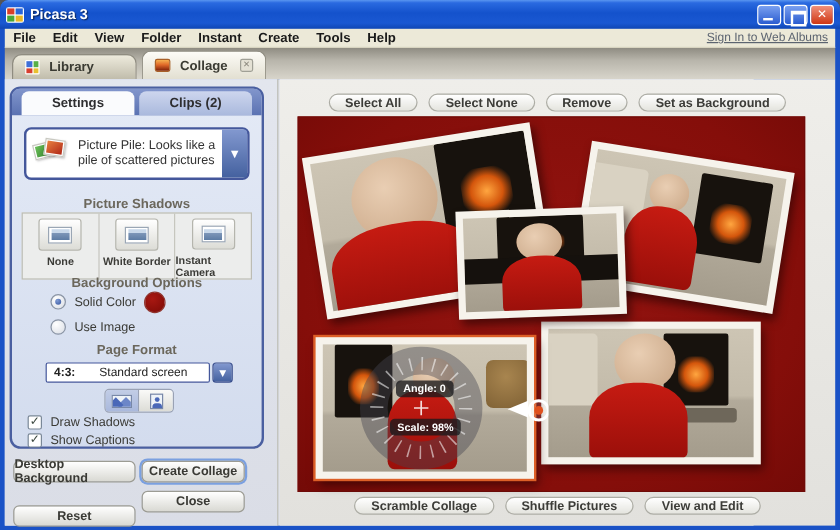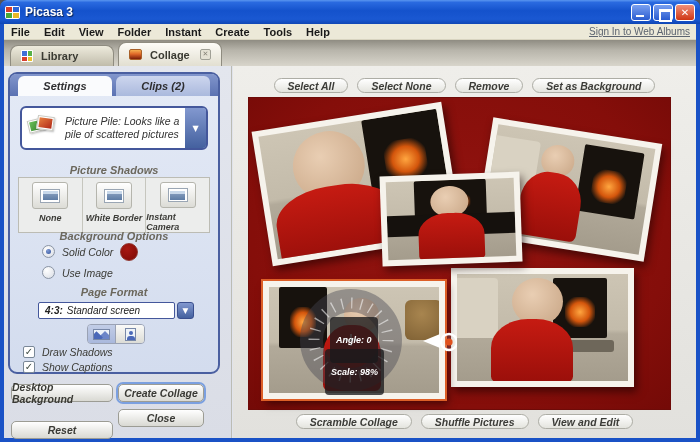--- a/index.html
+++ b/index.html
@@ -48,21 +48,21 @@
     grid-template-columns:1fr 1fr; grid-template-rows:1fr 1fr; gap:1px; padding:1px; border-radius:1px; }
   .lib-icon i:nth-child(1){background:#3f6fd8;} .lib-icon i:nth-child(2){background:#58b048;}
   .lib-icon i:nth-child(3){background:#d83f2f;} .lib-icon i:nth-child(4){background:#e8c030;}
   .col-icon { width:13px; height:11px; border-radius:2px;
     background:linear-gradient(180deg,#f5b050 0%,#e06828 45%,#7a1e08 100%); border:1px solid #a86028; }
   .tab-close { margin-left:auto; width:11px; height:11px; border:1px solid #a0a096; border-radius:2px;
     background:#e4e1d4; color:#88857a; font-size:7px; line-height:9px; text-align:center;
     font-family:"DejaVu Sans",sans-serif; font-weight:normal; }
 
   
-  .content { position:absolute; left:4px; top:66px; width:624px; height:372px; background:#e0e3eb;font-style:italic; }
+  .content { position:absolute; left:4px; top:66px; width:624px; height:372px; background:#e0e3eb; }
   .sidebar { position:absolute; left:0; top:0; width:228px; height:372px;
     background:linear-gradient(180deg,#e3e6ee,#dadde6); border-right:1px solid #bcbcb4; }
 
   .panel { position:absolute; left:4px; top:6px; width:212px; height:302px;
     border:2px solid #4a5fa0; border-radius:9px;
     background:linear-gradient(180deg,#e4eaf6 0%,#d3dcee 100%); }
   .panel-header { position:absolute; left:0; top:0; width:100%; height:22px;
     border-radius:6px 6px 0 0; background:linear-gradient(180deg,#8296cc,#5b72b2); }
   .ptab { position:absolute; top:2px; height:20px; width:94px; text-align:center; line-height:20px;
     font-size:11px; font-weight:bold; color:#2e2e30; border-radius:6px 6px 0 0; }
@@ -101,21 +101,21 @@
   .rr1 { left:32px; top:171px; } .rr2 { left:32px; top:192px; }
   .radio { width:13px; height:13px; border-radius:50%; border:1px solid #8a94a4;
     background:radial-gradient(circle at 35% 30%,#ffffff,#d8dce4); position:relative; }
   .radio.checked::after { content:""; position:absolute; left:3px; top:3px; width:5px; height:5px;
     border-radius:50%; background:radial-gradient(circle at 35% 30%,#7e9ad4,#34539c); }
   .swatch { position:absolute; left:110px; top:169px; width:18px; height:18px; border-radius:50%;
     background:radial-gradient(circle at 38% 32%,#a81812,#7c0a06); border:1px solid #90342e; }
 
   .format-row { position:absolute; left:28px; top:228px; display:flex; gap:2px; }
   .format-combo { width:137px; height:17px; background:#fff; border:1px solid #44579b; border-radius:2px;
-    font-size:10px; color:#222; display:flex; align-items:center; padding-left:6px; gap:4px; }
+    font-size:10px; color:#222; display:flex; align-items:center; padding-left:6px; gap:20px; }
   .format-combo b { font-size:10px; }
   .combo-btn { width:17px; height:17px; background:linear-gradient(180deg,#8298cf,#44619f);
     border:1px solid #3a4f8e; border-radius:3px; color:#fff; font-size:7.5px;
     display:flex; align-items:center; justify-content:center; font-family:"DejaVu Sans",sans-serif; }
 
   .orient-group { position:absolute; left:77px; top:250px; display:flex;
     border:1px solid #9aa2b4; border-radius:4px; overflow:hidden; }
   .orient-btn { width:28px; height:18px; display:flex; align-items:center; justify-content:center;
     background:linear-gradient(180deg,#fafaf8,#dcdcd6); }
   .orient-btn.active { background:linear-gradient(180deg,#c2cde6,#a9b8dc); border-right:1px solid #9aa2b4; }
@@ -172,21 +172,21 @@
 
   .p1 { left:12px;  top:18px;  width:192px; height:136px; transform:rotate(-9deg); z-index:1; }
   .p2 { left:132px; top:76px;  width:140px; height:90px;  transform:rotate(-2deg); z-index:3; }
   .p3 { left:234px; top:32px;  width:171px; height:119px; transform:rotate(9deg);  z-index:1; }
   .p4 { left:14px;  top:183px; width:182px; height:118px; z-index:4;
         box-shadow:0 0 0 2px #dd5f27, 3px 5px 8px rgba(20,0,0,.55); }
   .p5 { left:202px; top:170px; width:183px; height:119px; z-index:2; }
 
   .dial-svg { position:absolute; left:36px; top:177px; width:172px; height:130px; z-index:10; }
   .badge { position:absolute; z-index:11; background:rgba(25,25,28,.78); color:#fff;
-    font-size:9px; font-weight:bold; padding:18px 6px; border-radius:4px; white-space:nowrap; }
+    font-size:9px; font-weight:bold; padding:2px 6px; border-radius:4px; white-space:nowrap; }
   .badge-angle { left:81px; top:219px; }
   .badge-scale { left:76px; top:251px; }
 </style>
 </head>
 <body>
 
 <div class="window">
 
   <div class="titlebar">
     <span class="app-icon">

